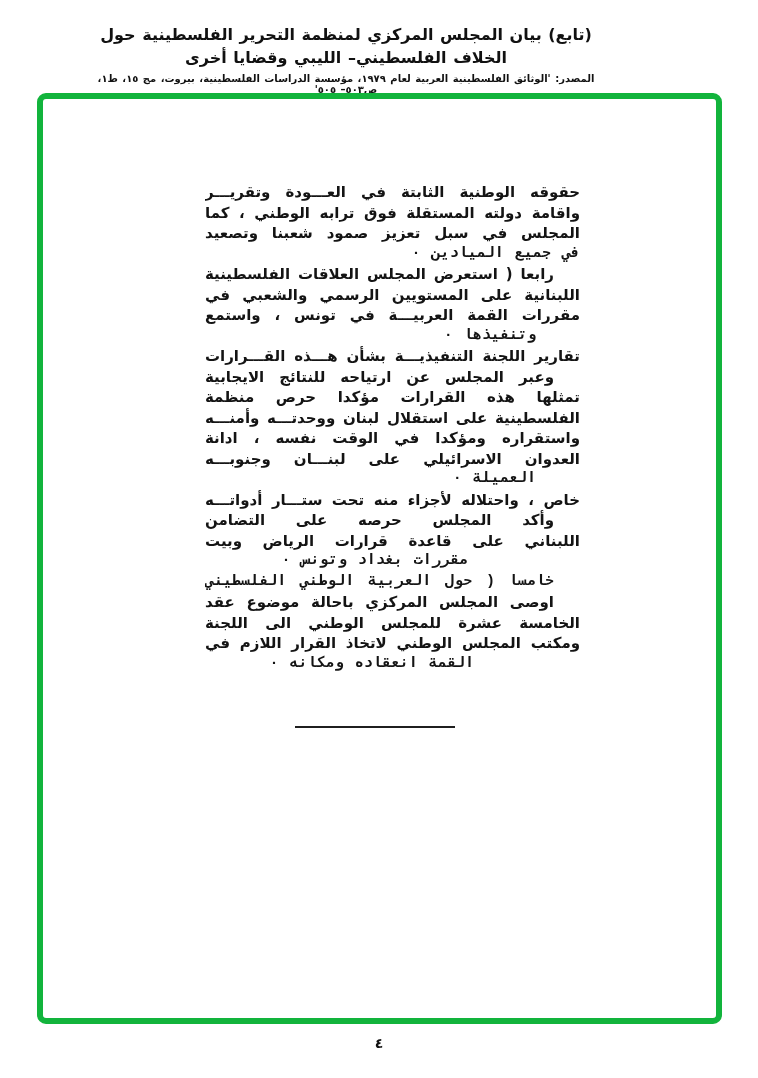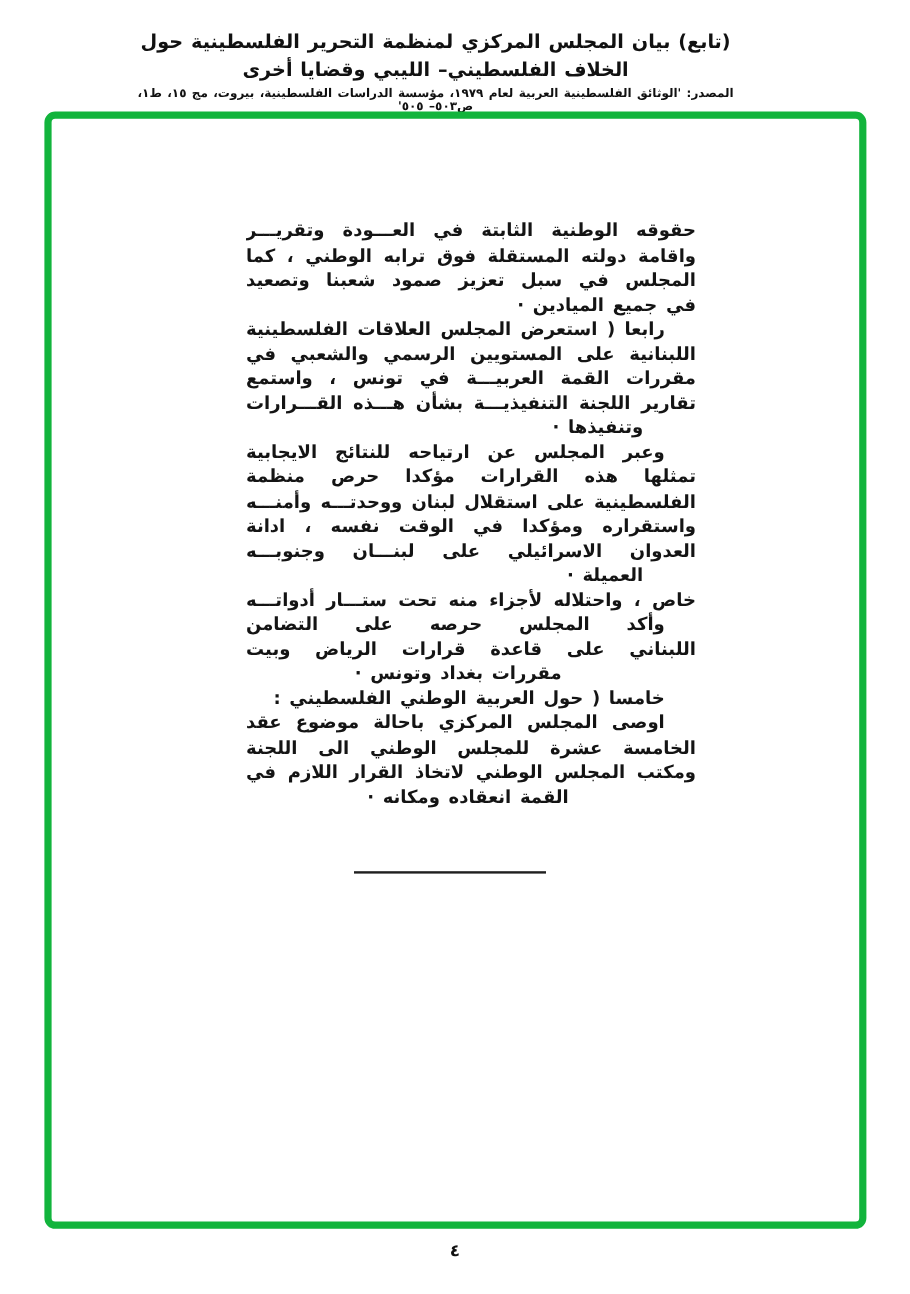--- a/index.html
+++ b/index.html
@@ -4,21 +4,21 @@
 <style>
   html,body{margin:0;padding:0;}
   body{
     width:758px;height:1078px;position:relative;background:#ffffff;
     font-family:"DejaVu Sans", sans-serif;color:#161616;overflow:hidden;
   }
   .page{position:absolute;inset:0;background:#ffffff;}
 
   
   .header{
-    position:absolute;top:23px;left:17px;width:610px;box-sizing:border-box;
+    position:absolute;top:23px;left:0;width:610px;box-sizing:border-box;
     padding-left:82px;text-align:center;direction:rtl;
   }
   .title{font-size:16px;font-weight:bold;line-height:23px;letter-spacing:0px;word-spacing:1px;color:#111;}
   .source{margin-top:4px;font-size:10px;font-weight:bold;color:#111;word-spacing:1px;}
 
   
   .frame{
     position:absolute;left:37px;top:93px;width:685px;height:931px;
     border:6px solid #12b43c;border-radius:9px;box-sizing:border-box;
     background:transparent;
@@ -29,21 +29,21 @@
     position:absolute;top:182px;left:205px;width:375px;
     direction:rtl;font-weight:bold;font-size:15px;color:#141414;
     word-spacing:2px;
   }
   .para{margin:0;padding:0;}
   .ln{
     height:20.5px;line-height:20.5px;overflow:hidden;
     text-align:justify;text-align-last:justify;
   }
   .ln.ind{padding-right:26px;}
-  .ln.end{text-align-last:right;}
+  .ln.end{text-align-last:right;font-family:Liberation Mono, monospace;}
   .pr44{padding-right:44px;}
   .pr112{padding-right:112px;}
   .pr106{padding-right:106px;}
 
   
   .sep{
     position:absolute;top:726px;left:295px;width:160px;height:2px;
     background:#1f1f1f;
   }
 
@@ -71,22 +71,22 @@
       <div class="ln">حقوقه الوطنية الثابتة في العـــودة وتقريـــر المصير</div>
       <div class="ln">واقامة دولته المستقلة فوق ترابه الوطني ، كما بحث</div>
       <div class="ln">المجلس في سبل تعزيز صمود شعبنا وتصعيد نضاله</div>
       <div class="ln end">في جميع الميادين ·</div>
     </div>
 
     <div class="para">
       <div class="ln ind">رابعا ‎)‎ استعرض المجلس العلاقات الفلسطينية ــ</div>
       <div class="ln">اللبنانية على المستويين الرسمي والشعبي في ضـــوء</div>
       <div class="ln">مقررات القمة العربيـــة في تونس ، واستمع الــــى</div>
+      <div class="ln end pr44">وتنفيذها ·</div>
       <div class="ln">تقارير اللجنة التنفيذيـــة بشأن هـــذه القـــرارات</div>
-      <div class="ln end pr44">وتنفيذها ·</div>
     </div>
 
     <div class="para">
       <div class="ln ind">وعبر المجلس عن ارتياحه للنتائج الايجابية التي</div>
       <div class="ln">تمثلها هذه القرارات مؤكدا حرص منظمة التحريـــر</div>
       <div class="ln">الفلسطينية على استقلال لبنان ووحدتـــه وأمنـــه</div>
       <div class="ln">واستقراره ومؤكدا في الوقت نفسه ، ادانة استمـــرار</div>
       <div class="ln">العدوان الاسرائيلي على لبنـــان وجنوبـــه بشكـــل</div>
       <div class="ln end pr44">العميلة ·</div>
       <div class="ln">خاص ، واحتلاله لأجزاء منه تحت ستـــار أدواتـــه</div>

